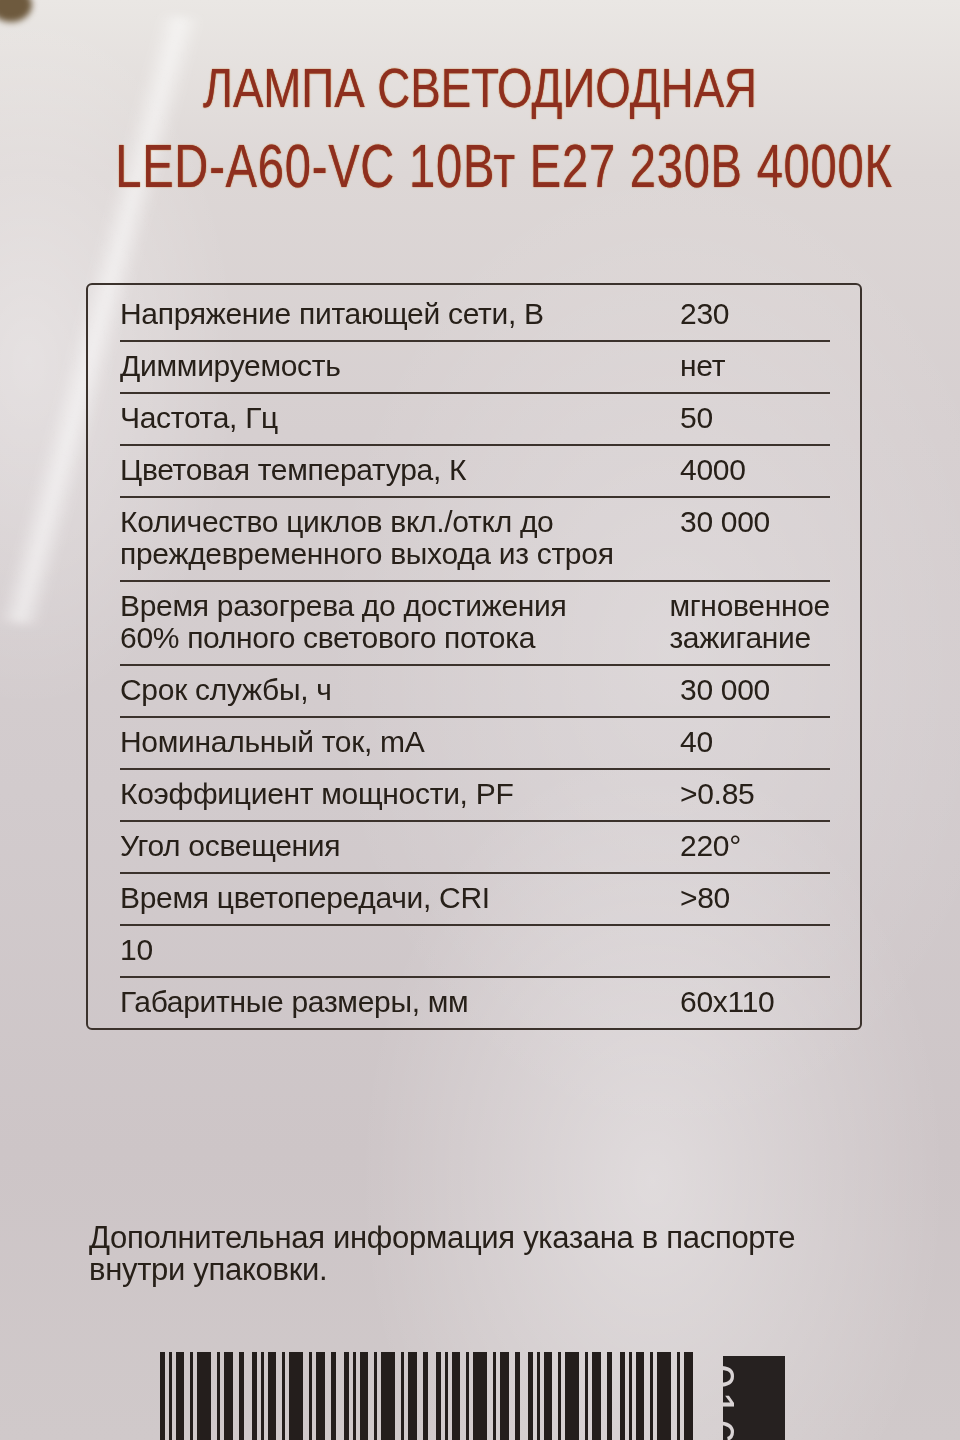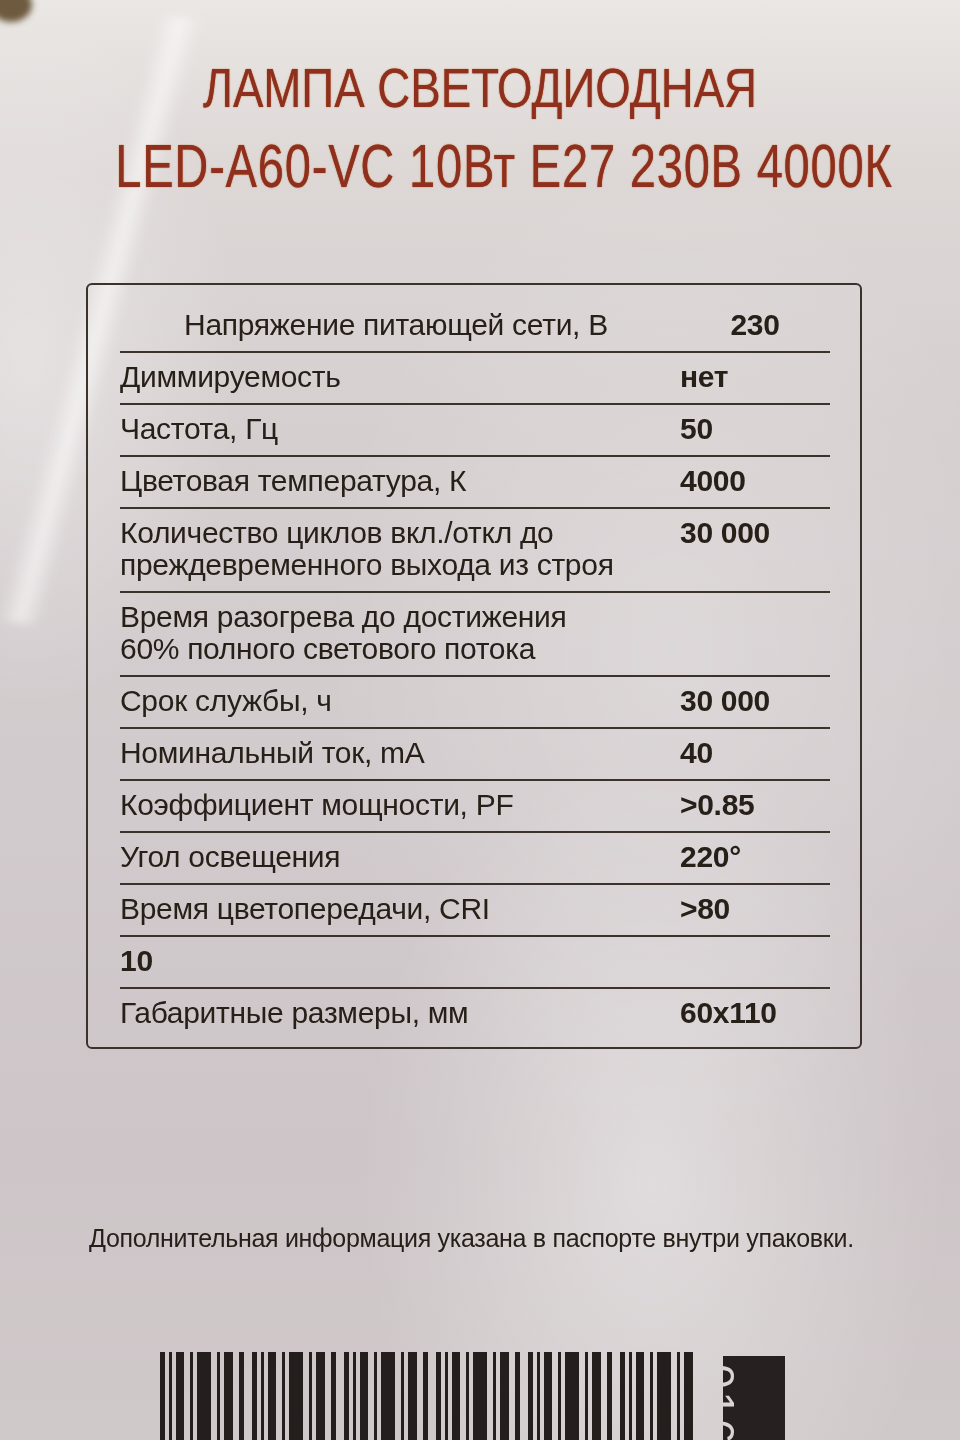--- a/index.html
+++ b/index.html
@@ -28,28 +28,28 @@
   }
   .title1{top:58px;font-size:55px;line-height:60px;transform:scaleX(0.83);}
   .title2{top:133px;font-size:62px;line-height:66px;transform:scaleX(0.76);letter-spacing:1px;}
 
   .spec-table{
     position:absolute;left:86px;top:283px;width:776px;box-sizing:border-box;
     border:2px solid #3b322c;border-radius:6px;
   }
   .spec-body{margin:0 30px 0 32px;}
   .row{display:flex;align-items:flex-start;border-bottom:2px solid #3b322c;padding:8px 0 10px;}
-  .row:first-child{padding-top:24px;text-align:center;}
-  .row:last-child{border-bottom:none;padding-bottom:18px;}
+  .row:first-child{padding-top:13px;}
+  .row:last-child{border-bottom:none;padding-bottom:10px;}
   .cell{font-size:30px;line-height:32px;color:#272019;white-space:pre-line;letter-spacing:-0.3px;}
   .label{width:560px;box-sizing:border-box;padding-right:8px;}
-  .value{flex:1;font-weight:bold;}
+  .value{flex:1;}
 
   .note{position:absolute;left:89px;top:1222px;width:810px;margin:0;
-    font-size:25px;line-height:32px;color:#272019;letter-spacing:-0.3px;}
+    font-size:31px;line-height:32px;color:#272019;letter-spacing:-0.3px;}
 
   .barcode{
     position:absolute;left:160px;top:1352px;width:536px;height:88px;
     background:repeating-linear-gradient(90deg,
       #241e1c 0 5px,  rgba(0,0,0,0) 5px 9px,
       #241e1c 9px 12px, rgba(0,0,0,0) 12px 16px,
       #241e1c 16px 24px, rgba(0,0,0,0) 24px 30px,
       #241e1c 30px 33px, rgba(0,0,0,0) 33px 37px,
       #241e1c 37px 51px, rgba(0,0,0,0) 51px 57px,
       #241e1c 57px 60px, rgba(0,0,0,0) 60px 64px,
@@ -99,20 +99,22 @@
 
   <div class="row">
     <div class="cell label">Количество циклов вкл./откл до
 преждевременного выхода из строя</div>
     <div class="cell value">30 000</div>
   </div>
 
   <div class="row">
     <div class="cell label">Время разогрева до достижения
 60% полного светового потока</div>
+    <div class="cell value">мгновенное
+зажигание</div>
   </div>
 
   <div class="row">
     <div class="cell label">Срок службы, ч</div>
     <div class="cell value">30 000</div>
   </div>
 
   <div class="row">
     <div class="cell label">Номинальный ток, mA</div>
     <div class="cell value">40</div>

